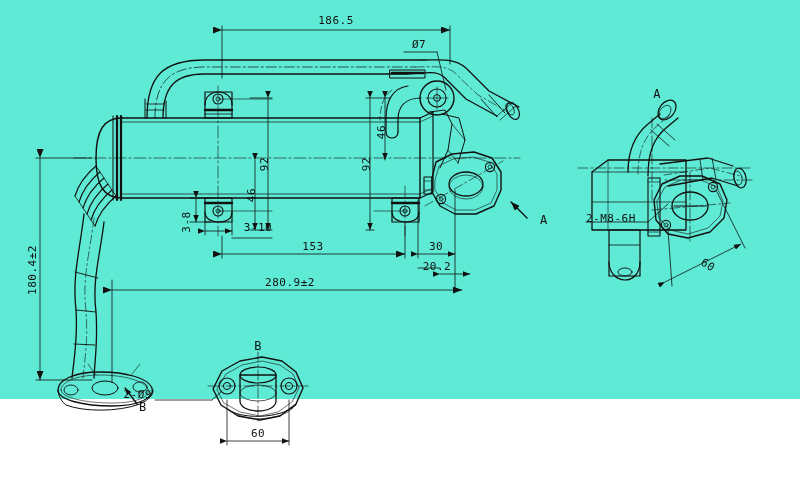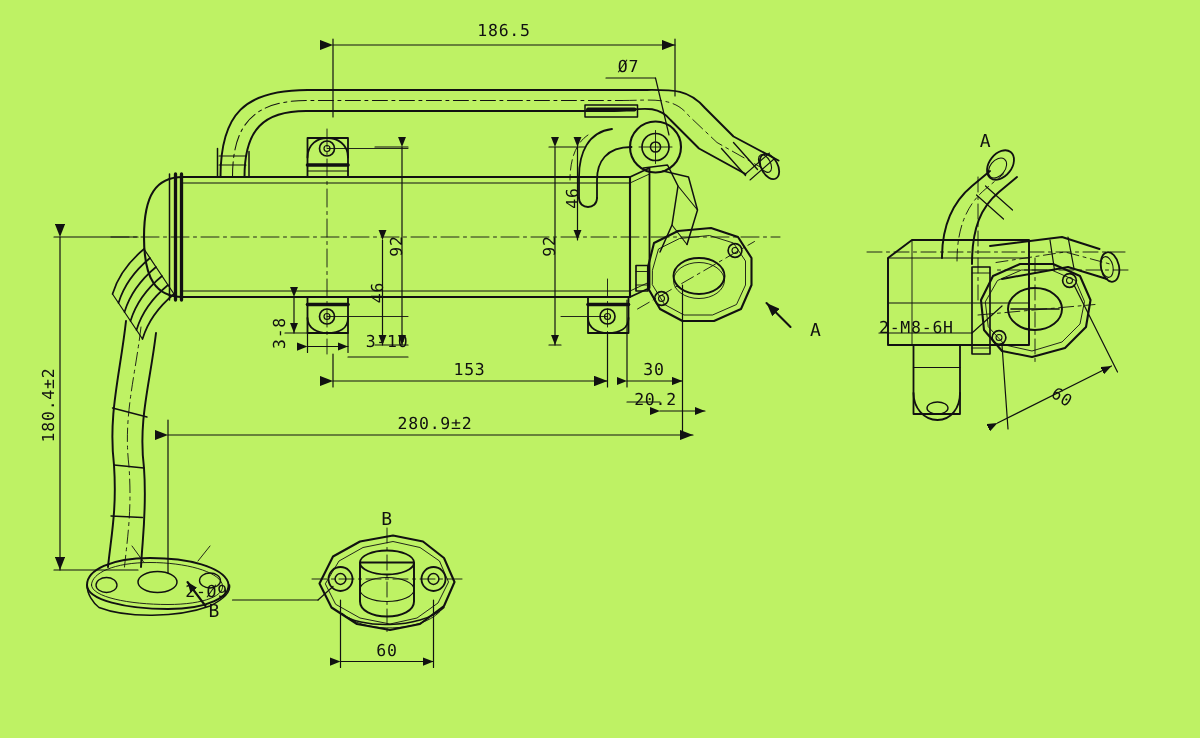--- a/index.html
+++ b/index.html
@@ -1,18 +1,18 @@
 <!DOCTYPE html>
 <html><head>
 <meta charset="utf-8">
 <style>
   html,body{margin:0;padding:0;background:#ffffff;}
   body{width:800px;height:492px;overflow:hidden;
        font-family:"DejaVu Sans Mono","Liberation Mono",monospace;}
-  #sheet{position:relative;width:800px;height:492px;background:#bef264;}
+  #sheet{position:relative;width:800px;height:399px;background:#5eead4;}
   svg{display:block;}
   .dimtxt{font-family:"DejaVu Sans Mono","Liberation Mono",monospace;
           font-size:11px;fill:#111;letter-spacing:.5px;}
   .lbltxt{font-family:"DejaVu Sans Mono","Liberation Mono",monospace;
           font-size:12px;fill:#111;letter-spacing:.5px;}
 </style>
 </head>
 <body>
 
 <div id="sheet">

